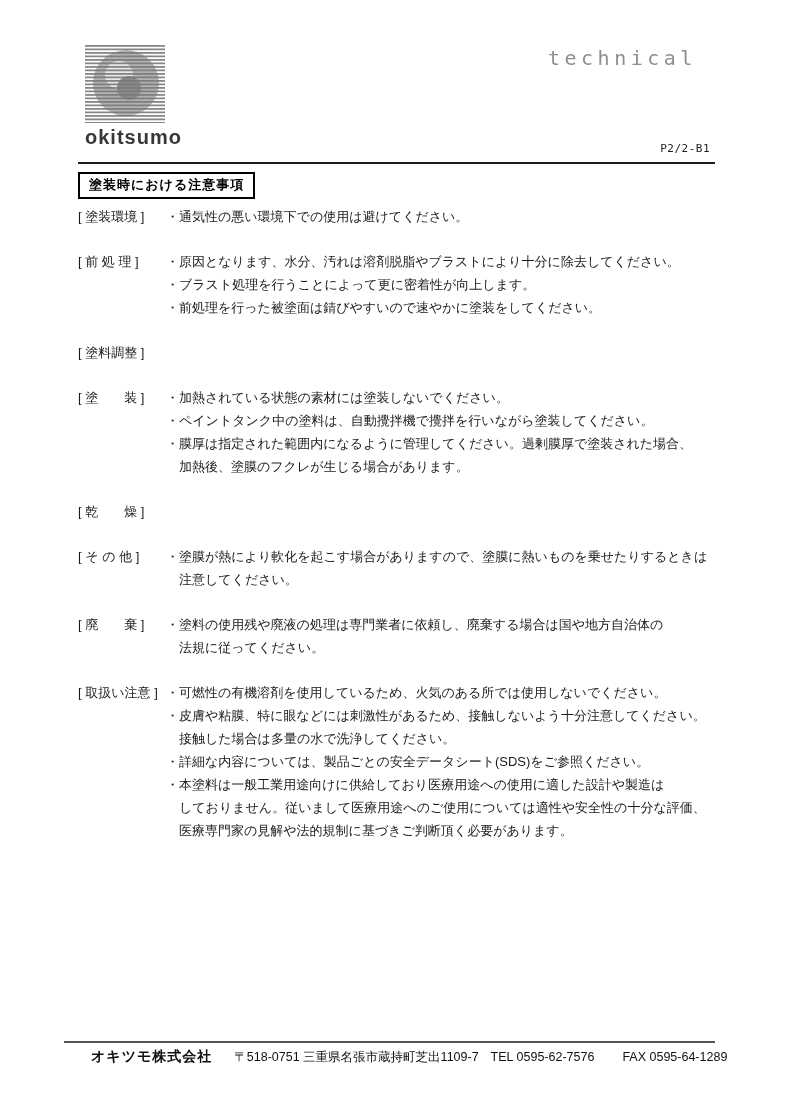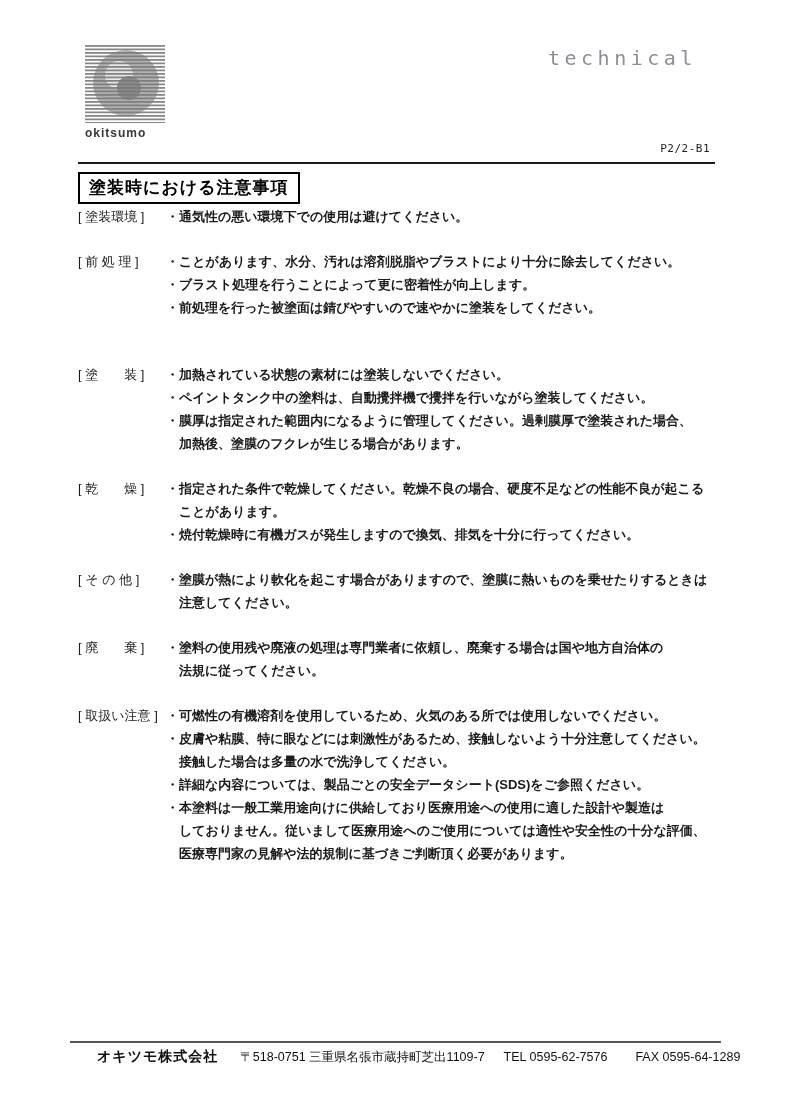--- a/index.html
+++ b/index.html
@@ -24,21 +24,21 @@
     top: 45px;
     width: 90px;
   }
   .logo-mark {
     display: block;
     width: 80px;
     height: 78px;
   }
   .logo-text {
     margin-top: 3px;
-    font-size: 12px;
+    font-size: 20px;
     font-weight: bold;
     letter-spacing: 1px;
     color: #383838;
   }
   .wordmark {
     position: absolute;
     left: 548px;
     top: 46px;
     font-family: "DejaVu Sans Mono", monospace;
     font-size: 20px;
@@ -67,21 +67,21 @@
     border: none;
     border-top: 2px solid #1c1c1c;
     margin: 0;
   }
   .title-box {
     position: absolute;
     left: 78px;
     top: 172px;
     border: 2px solid #000000;
     padding: 2px 9px 3px 9px;
-    font-size: 17px;
+    font-size: 13px;
     font-weight: bold;
     letter-spacing: 1px;
     color: #000000;
     background: #ffffff;
   }
 
   
   .sections {
     position: absolute;
     left: 78px;
@@ -99,47 +99,46 @@
     width: 88px;
     white-space: pre;
   }
   .section-items {
     flex: 1 1 auto;
   }
   .note-item {
     padding-left: 13px;
     text-indent: -13px;
     white-space: pre-wrap;
-    font-weight: bold;
   }
 
   
   .footer {
     position: absolute;
-    left: 70px;
+    left: 64px;
     top: 1041px;
     width: 651px;
     border-top: 2px solid #555555;
     padding-top: 5px;
   }
   .footer-line {
     display: flex;
     align-items: baseline;
     white-space: nowrap;
     font-size: 12.5px;
     color: #111111;
   }
   .footer-company {
     margin-left: 27px;
     font-size: 14px;
     font-weight: bold;
     letter-spacing: 1px;
   }
   .footer-address { margin-left: 22px; }
-  .footer-tel     { margin-left: 19px; }
+  .footer-tel     { margin-left: 12px; }
   .footer-fax     { margin-left: 28px; }
 </style>
 </head>
 <body>
 
 <div class="page">
 
   <div class="logo-block">
     <svg class="logo-mark" viewBox="0 0 80 78" aria-hidden="true">
       <defs>
@@ -169,41 +168,38 @@
   <main class="sections" id="sections">
       <div class="section">
         <div class="section-label">[ 塗装環境 ]</div>
         <div class="section-items">
           <div class="note-item">・通気性の悪い環境下での使用は避けてください。</div>
         </div>
       </div>
       <div class="section">
         <div class="section-label">[ 前 処 理 ]</div>
         <div class="section-items">
-          <div class="note-item">・ことがあります、水分、汚れは溶剤脱脂やブラストにより十分に除去してください。</div>
+          <div class="note-item">・原因となります、水分、汚れは溶剤脱脂やブラストにより十分に除去してください。</div>
           <div class="note-item">・ブラスト処理を行うことによって更に密着性が向上します。</div>
           <div class="note-item">・前処理を行った被塗面は錆びやすいので速やかに塗装をしてください。</div>
         </div>
       </div>
       <div class="section">
+        <div class="section-label">[ 塗料調整 ]</div>
       </div>
       <div class="section">
         <div class="section-label">[ 塗　　装 ]</div>
         <div class="section-items">
           <div class="note-item">・加熱されている状態の素材には塗装しないでください。</div>
           <div class="note-item">・ペイントタンク中の塗料は、自動攪拌機で攪拌を行いながら塗装してください。</div>
           <div class="note-item">・膜厚は指定された範囲内になるように管理してください。過剰膜厚で塗装された場合、<br>加熱後、塗膜のフクレが生じる場合があります。</div>
         </div>
       </div>
       <div class="section">
         <div class="section-label">[ 乾　　燥 ]</div>
-        <div class="section-items">
-          <div class="note-item">・指定された条件で乾燥してください。乾燥不良の場合、硬度不足などの性能不良が起こる<br>ことがあります。</div>
-          <div class="note-item">・焼付乾燥時に有機ガスが発生しますので換気、排気を十分に行ってください。</div>
-        </div>
       </div>
       <div class="section">
         <div class="section-label">[ そ の 他 ]</div>
         <div class="section-items">
           <div class="note-item">・塗膜が熱により軟化を起こす場合がありますので、塗膜に熱いものを乗せたりするときは<br>注意してください。</div>
         </div>
       </div>
       <div class="section">
         <div class="section-label">[ 廃　　棄 ]</div>
         <div class="section-items">

